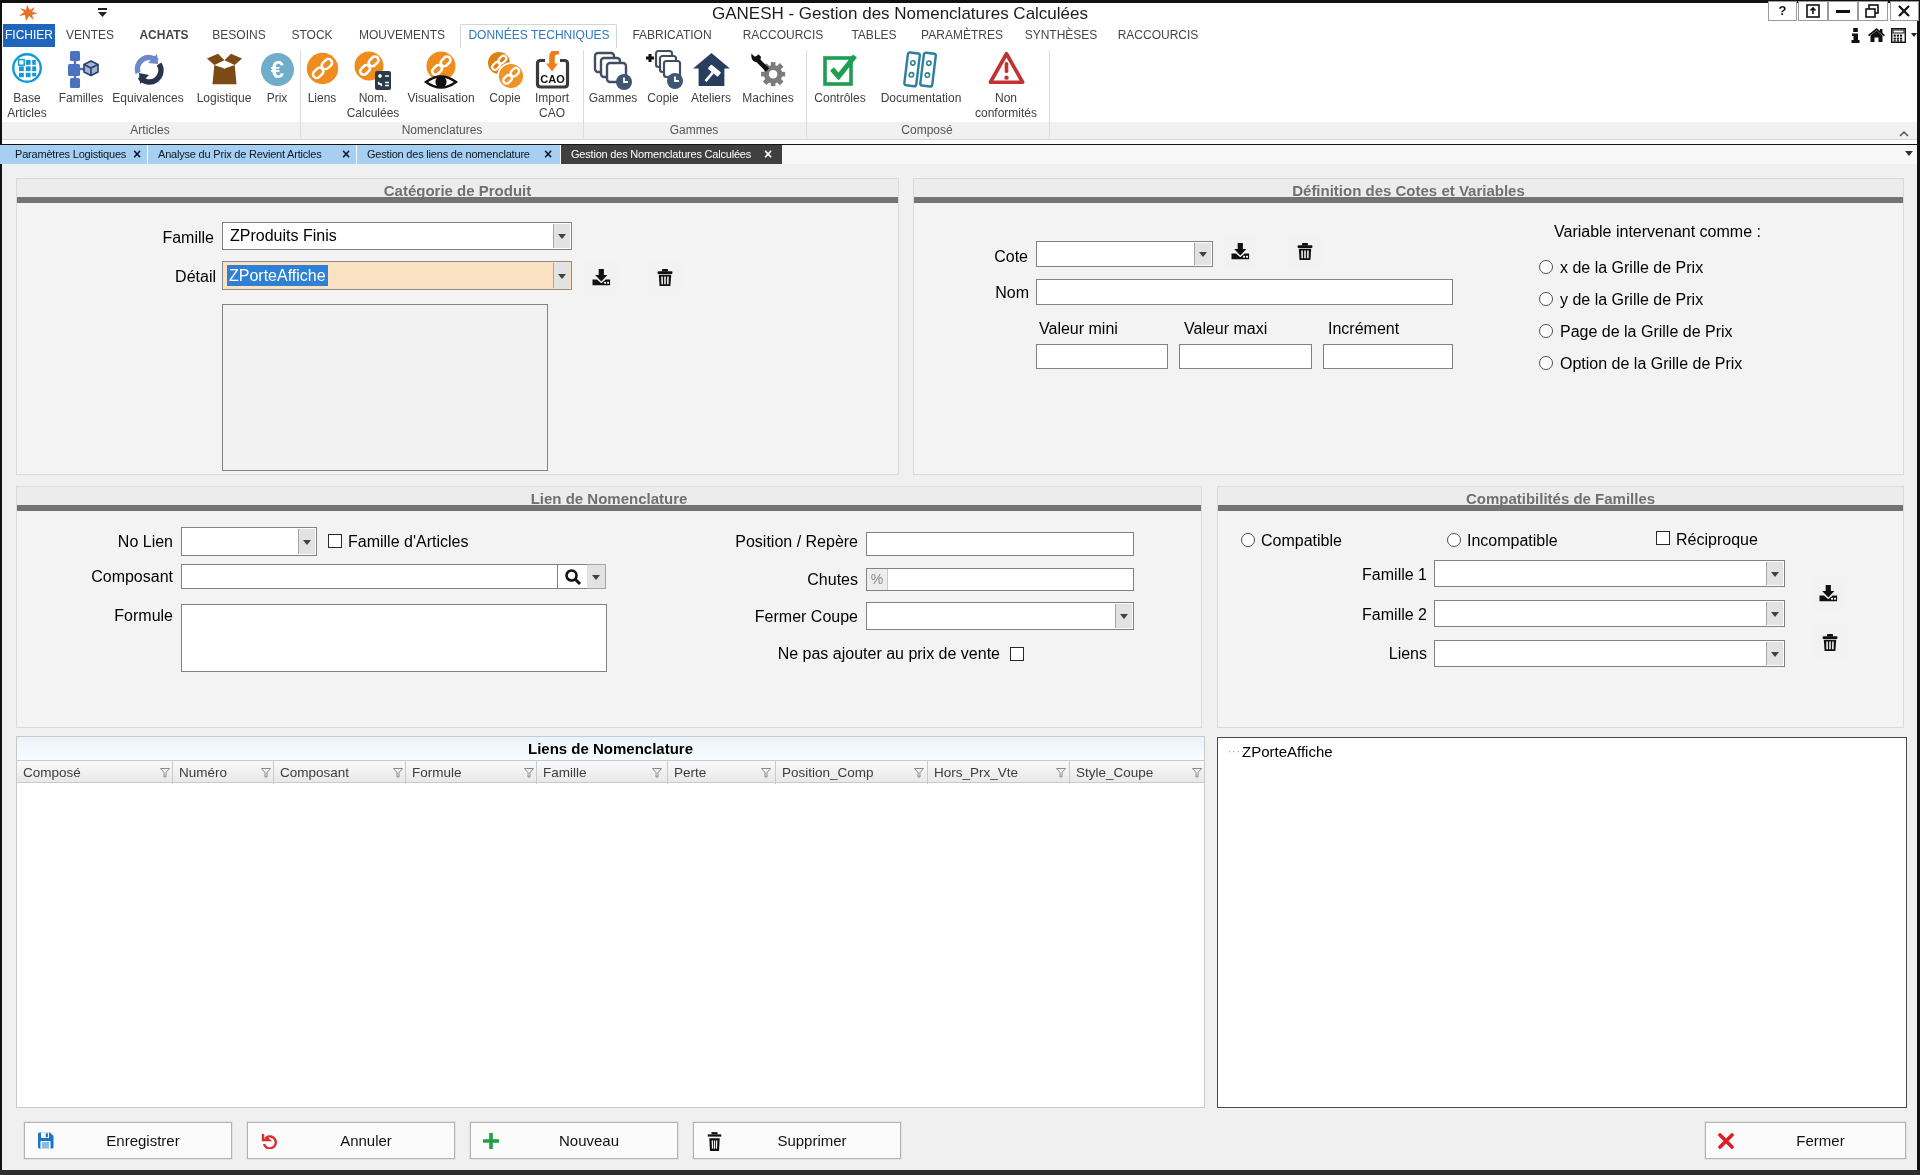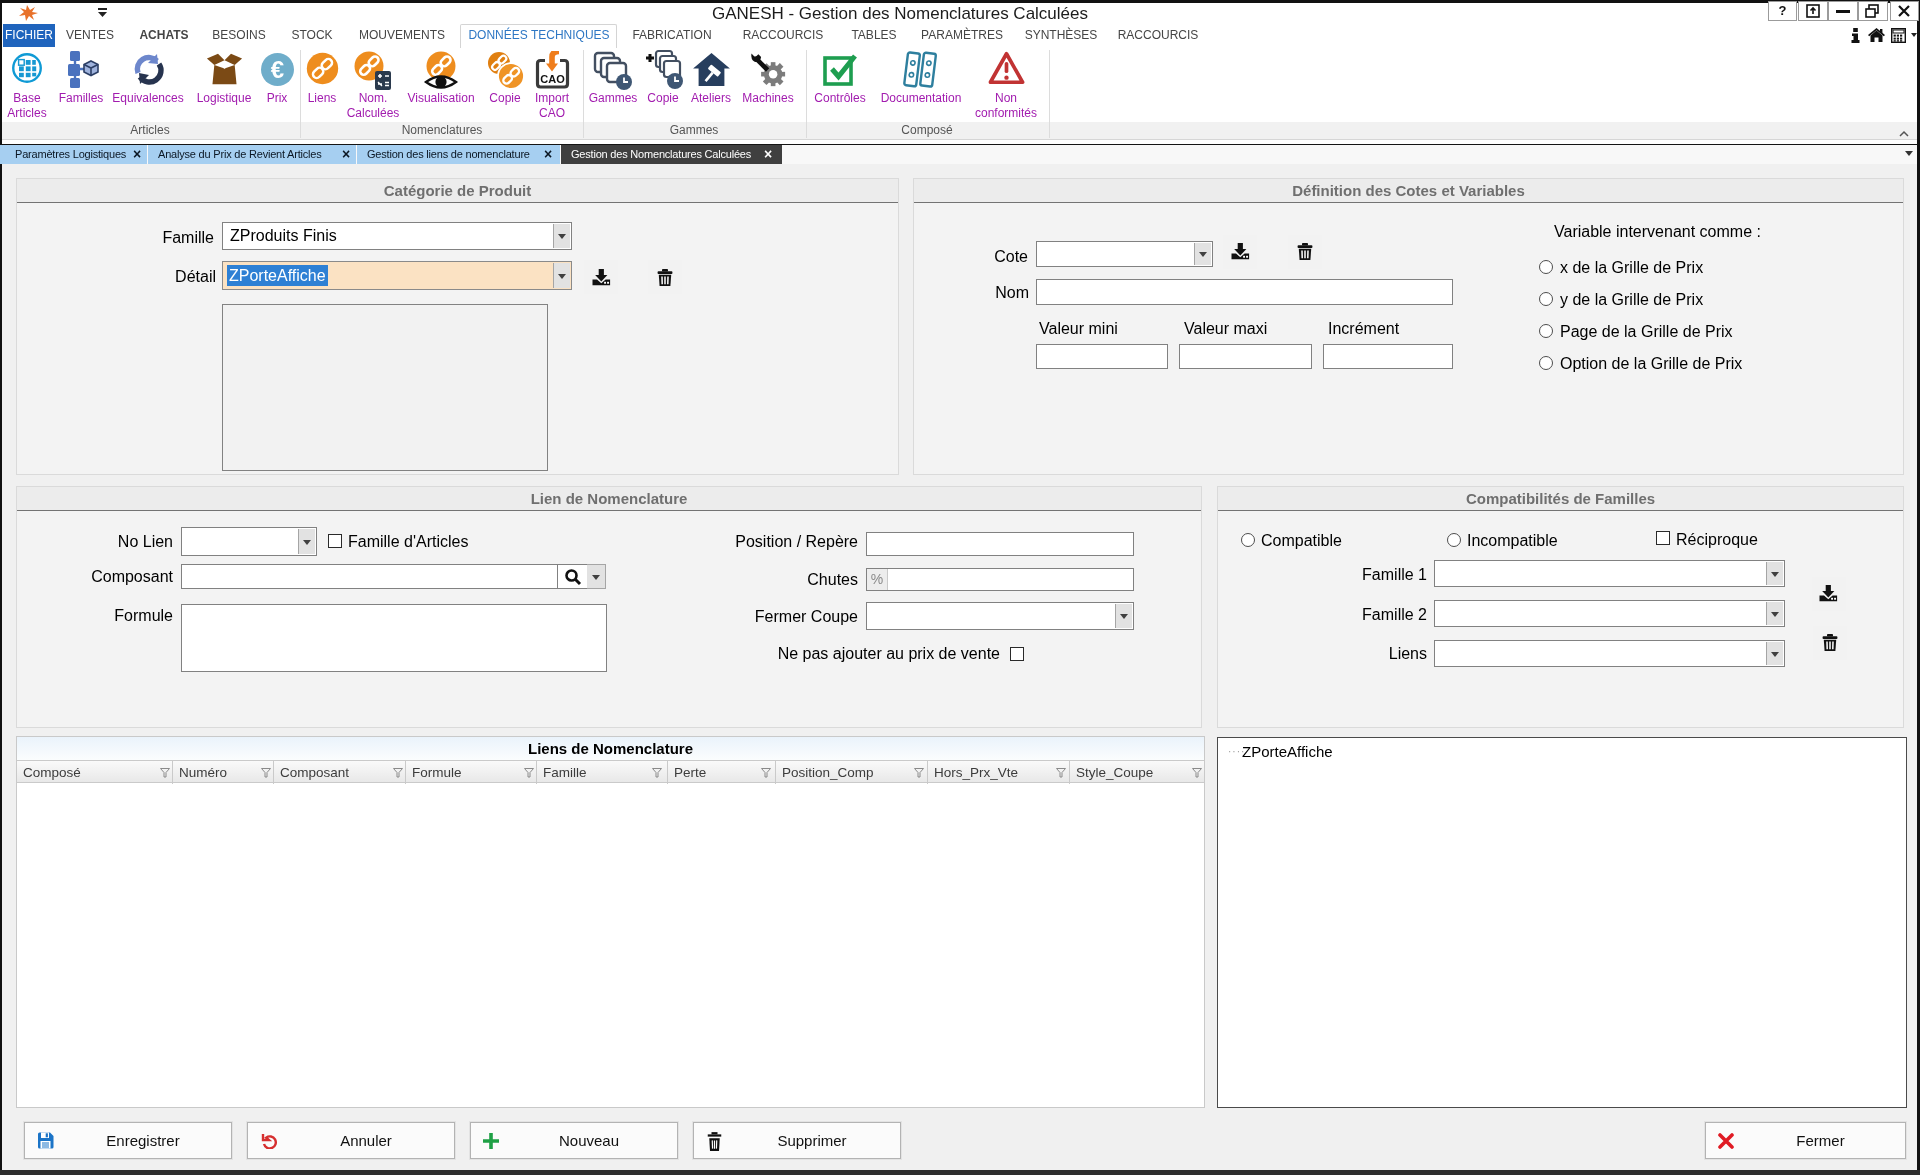--- a/index.html
+++ b/index.html
@@ -3,28 +3,28 @@
 <meta charset="utf-8">
 <style>
 * { margin:0; padding:0; box-sizing:border-box; }
 html,body { width:1920px; height:1175px; overflow:hidden; }
 body { font-family:"Liberation Sans", sans-serif; background:#f0f0f0; position:relative; }
 .abs { position:absolute; }
 .lbl { position:absolute; white-space:nowrap; font-size:16px; color:#000; }
 .rlbl { position:absolute; white-space:nowrap; font-size:16px; color:#000; text-align:right; }
 .in { position:absolute; background:#fff; border:1px solid #818181; }
 .panel { position:absolute; background:#f3f3f3; border:1px solid #dadada; }
-.phdr { position:absolute; left:0; top:0; right:0; height:24px; background:#ececec; border-bottom:1px solid #737373; color:#6f6f6f; font-weight:bold; font-size:15px; text-align:center; line-height:24px; }
+.phdr { position:absolute; left:0; top:0; right:0; height:24px; background:#ececec; border-bottom:6px solid #737373; color:#6f6f6f; font-weight:bold; font-size:15px; text-align:center; line-height:24px; }
 .combo-arrow { position:absolute; right:1px; top:1px; bottom:1px; width:17px; background:#e2e2e2; border-left:1px solid #a5a5a5; }
 .combo-arrow:after { content:""; position:absolute; left:50%; top:50%; margin-left:-4px; margin-top:-2px; border-left:4px solid transparent; border-right:4px solid transparent; border-top:5px solid #404040; }
 .radio { position:absolute; width:14px; height:14px; border:1px solid #4d4d4d; border-radius:50%; background:#fff; }
 .checkbox { position:absolute; width:14px; height:14px; border:1px solid #2a2a2a; background:#fff; }
 .tile { position:absolute; width:34px; height:34px; background:#f2f2f2; }
 .ribicon { position:absolute; }
-.riblbl { position:absolute; font-size:12px; color:#a21caf; text-align:center; white-space:nowrap; transform:translateX(-50%); }
+.riblbl { position:absolute; font-size:12px; color:#404040; text-align:center; white-space:nowrap; transform:translateX(-50%); }
 .menuitem { position:absolute; top:24px; height:23px; line-height:23px; font-size:12px; color:#454545; white-space:nowrap; transform:translateX(-50%); }
 .tab { position:absolute; top:145px; height:19px; line-height:19px; font-size:11px; letter-spacing:-0.2px; color:#0b1724; background:#a6cff1; white-space:nowrap; }
 .tabx { font-weight:bold; font-size:14px; position:absolute; top:0px; }
 .btn { position:absolute; top:1122px; height:37px; background:#fbfbfb; border:1px solid #b3b3b3; box-shadow:0 0 0 1px #e3e3e3; }
 .btn .btxt { position:absolute; left:30px; right:0; top:0; bottom:0; text-align:center; line-height:35px; font-size:15px; color:#111; }
 .gb-sep { position:absolute; top:50px; height:88px; width:1px; background:#dcdcdc; }
 .funnel { position:absolute; width:10px; height:10px; }
 .hcell { position:absolute; top:0; height:23px; border-right:1px solid #cacaca; font-size:13.5px; color:#3c3c3c; line-height:23px; padding-left:6px; }
 </style>
 </head>

